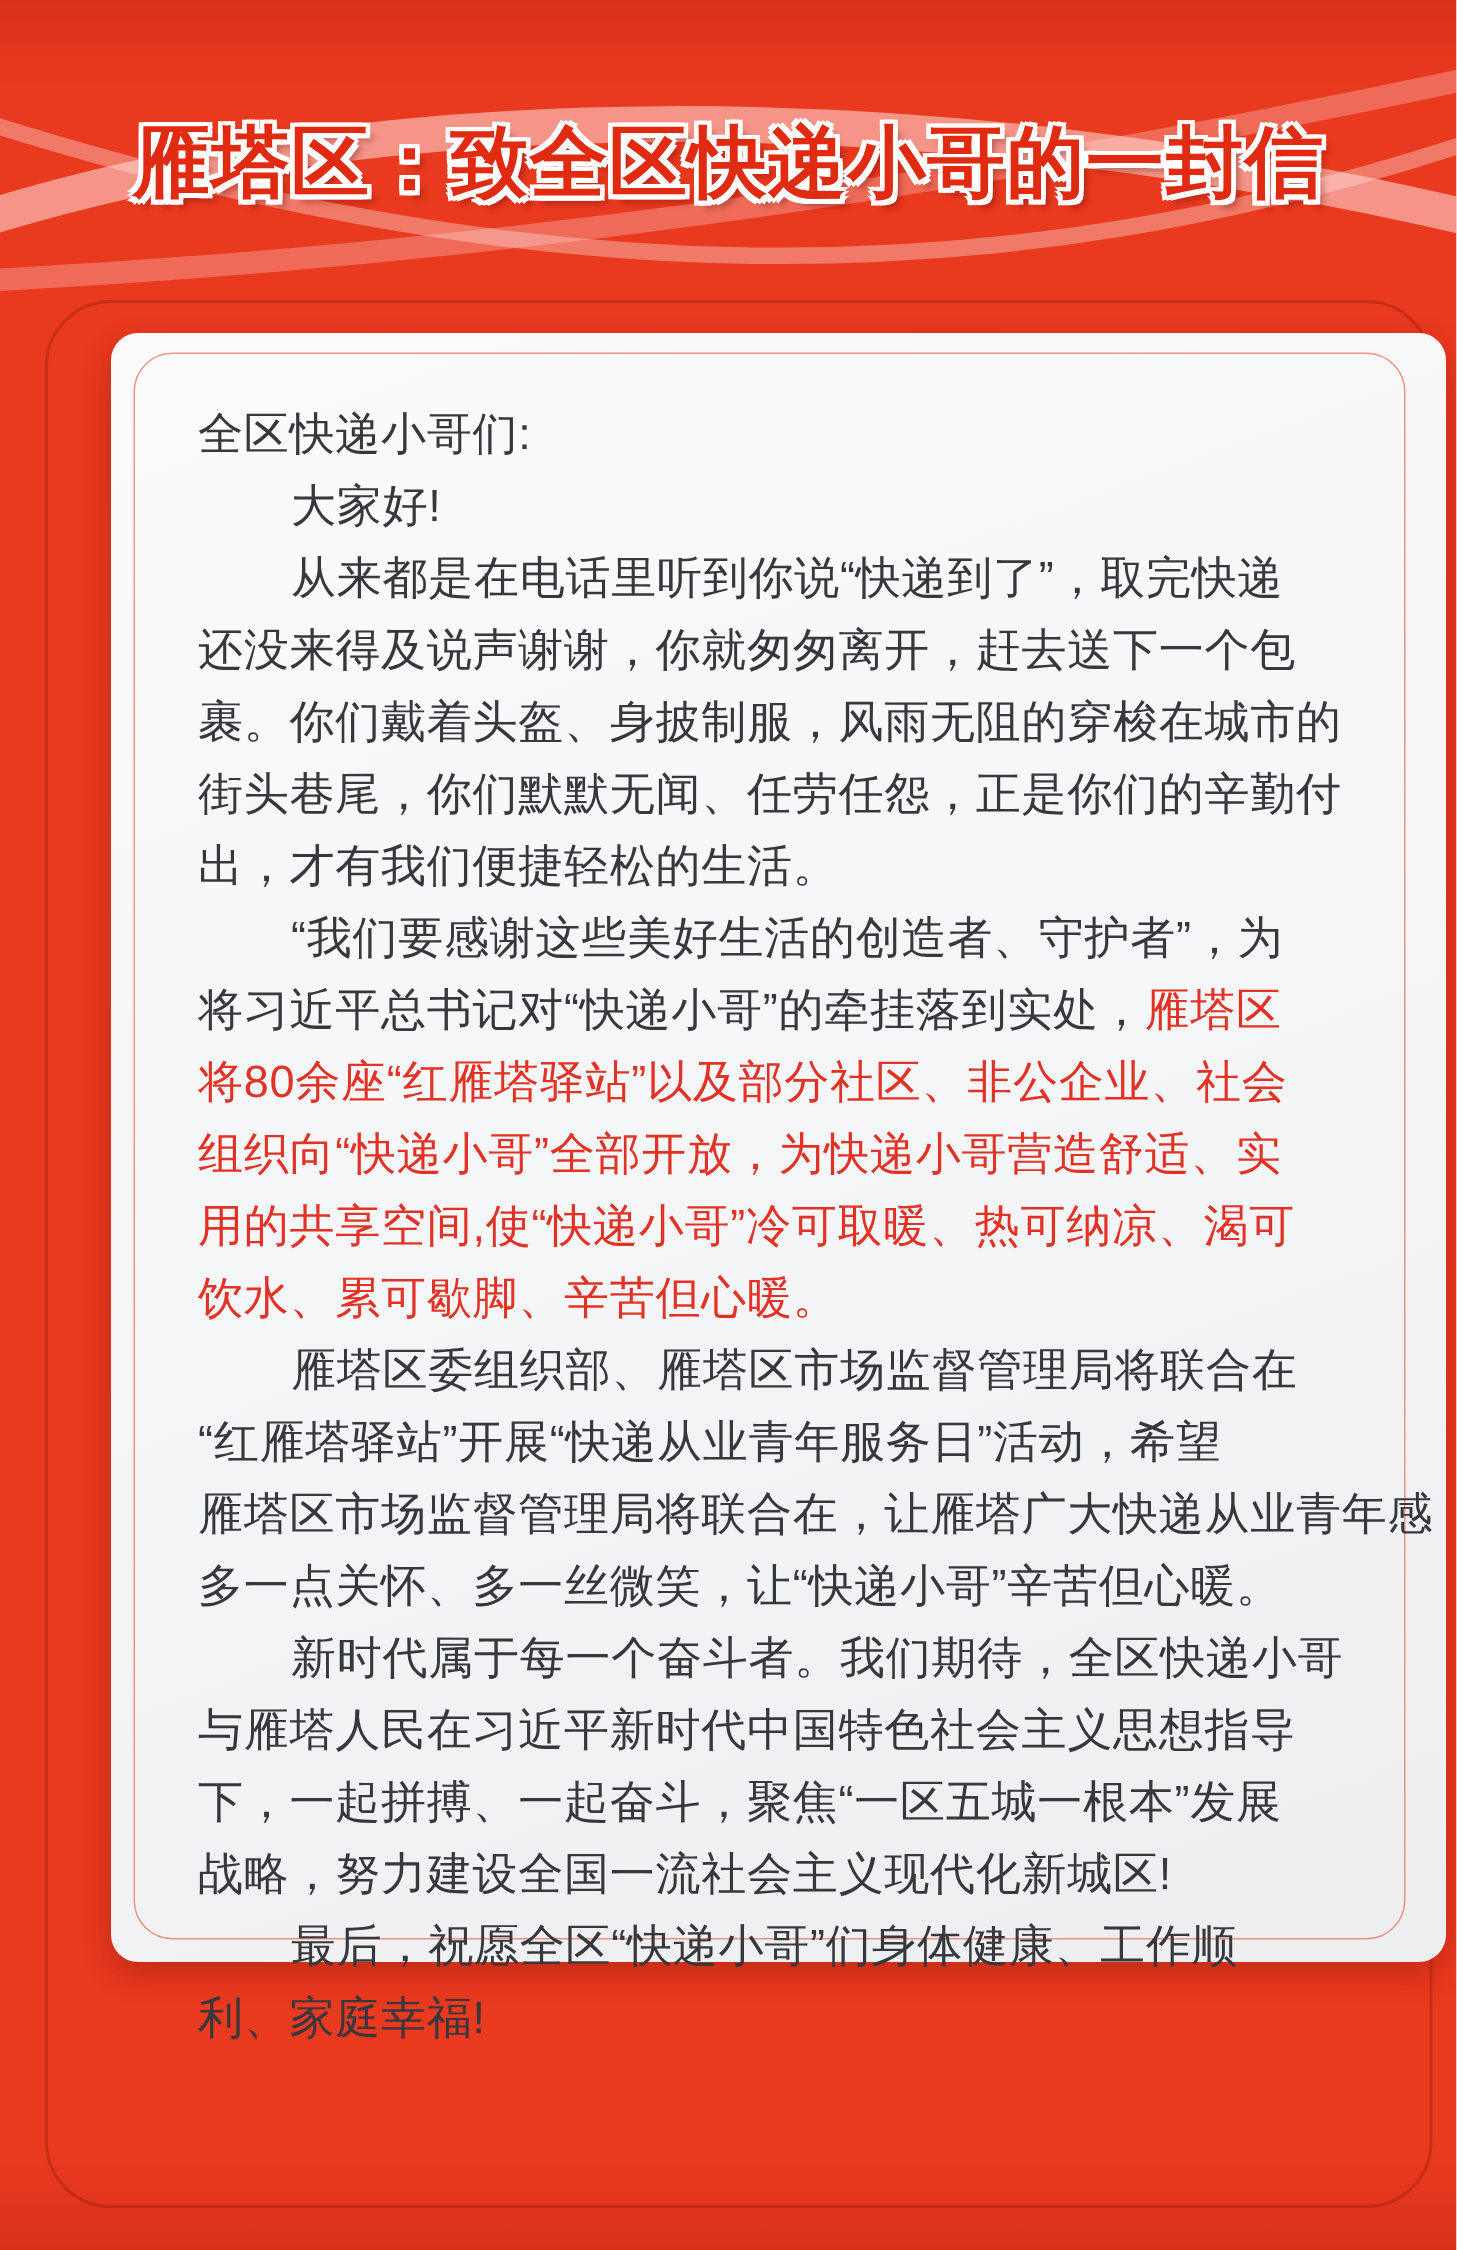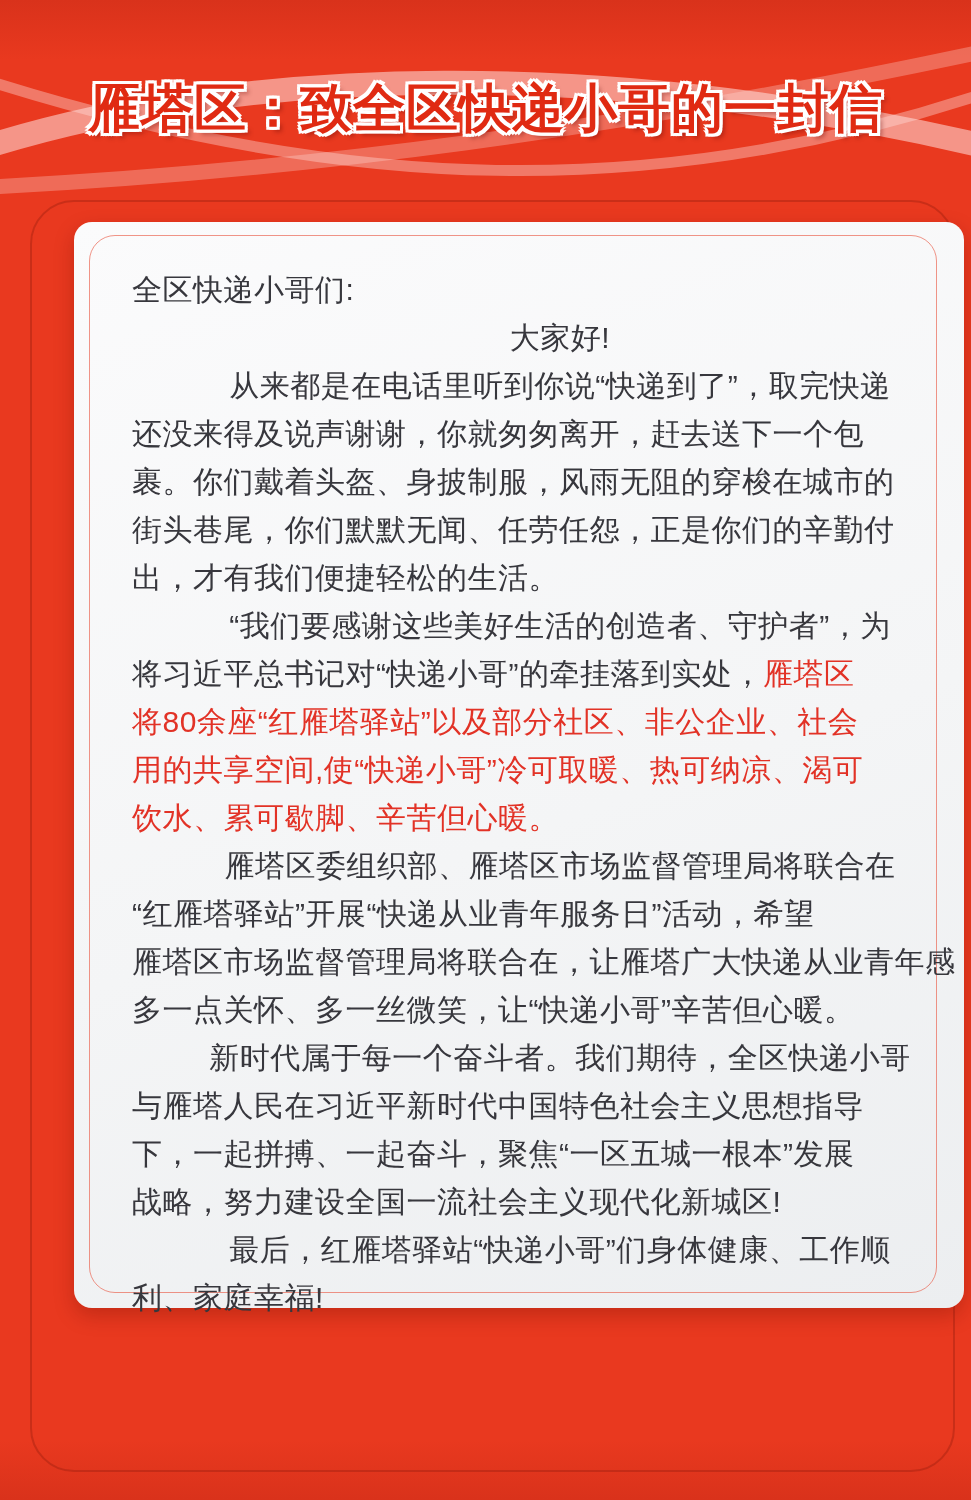--- a/index.html
+++ b/index.html
@@ -75,21 +75,21 @@
     width: 794px;
     font-size: 30px;
     letter-spacing: 0.5px;
     color: var(--ink, #37373d);
   }
   .line {
     height: 48px;
     line-height: 48px;
     white-space: nowrap;
   }
-  .line.ind { padding-left: 62px; text-align: center; }
+  .line.ind { padding-left: 62px; }
   .line .blk { color: var(--ink, #37373d); }
   .line .red { color: var(--red, #e23226); }
 </style>
 </head>
 <body>
 
 <div class="poster">
 
   <div class="banner">
     <svg width="971" height="220" viewBox="0 0 971 220" aria-hidden="true">
@@ -108,28 +108,29 @@
     <div class="line"><span class="blk">全区快递小哥们:</span></div>
         <div class="line ind"><span class="blk">大家好!</span></div>
         <div class="line ind"><span class="blk">从来都是在电话里听到你说“快递到了”，取完快递</span></div>
         <div class="line"><span class="blk">还没来得及说声谢谢，你就匆匆离开，赶去送下一个包</span></div>
         <div class="line"><span class="blk">裹。你们戴着头盔、身披制服，风雨无阻的穿梭在城市的</span></div>
         <div class="line"><span class="blk">街头巷尾，你们默默无闻、任劳任怨，正是你们的辛勤付</span></div>
         <div class="line"><span class="blk">出，才有我们便捷轻松的生活。</span></div>
         <div class="line ind"><span class="blk">“我们要感谢这些美好生活的创造者、守护者”，为</span></div>
         <div class="line"><span class="blk">将习近平总书记对“快递小哥”的牵挂落到实处，</span><span class="red">雁塔区</span></div>
         <div class="line"><span class="red">将80余座“红雁塔驿站”以及部分社区、非公企业、社会</span></div>
+        <div class="line"><span class="red">组织向“快递小哥”全部开放，为快递小哥营造舒适、实</span></div>
         <div class="line"><span class="red">用的共享空间,使“快递小哥”冷可取暖、热可纳凉、渴可</span></div>
         <div class="line"><span class="red">饮水、累可歇脚、辛苦但心暖。</span></div>
         <div class="line ind"><span class="blk">雁塔区委组织部、雁塔区市场监督管理局将联合在</span></div>
         <div class="line"><span class="blk">“红雁塔驿站”开展“快递从业青年服务日”活动，希望</span></div>
         <div class="line"><span class="blk">雁塔区市场监督管理局将联合在，让雁塔广大快递从业青年感</span></div>
         <div class="line"><span class="blk">多一点关怀、多一丝微笑，让“快递小哥”辛苦但心暖。</span></div>
         <div class="line ind"><span class="blk">新时代属于每一个奋斗者。我们期待，全区快递小哥</span></div>
         <div class="line"><span class="blk">与雁塔人民在习近平新时代中国特色社会主义思想指导</span></div>
         <div class="line"><span class="blk">下，一起拼搏、一起奋斗，聚焦“一区五城一根本”发展</span></div>
         <div class="line"><span class="blk">战略，努力建设全国一流社会主义现代化新城区!</span></div>
-        <div class="line ind"><span class="blk">最后，红雁塔驿站“快递小哥”们身体健康、工作顺</span></div>
+        <div class="line ind"><span class="blk">最后，祝愿全区“快递小哥”们身体健康、工作顺</span></div>
         <div class="line"><span class="blk">利、家庭幸福!</span></div>
       </div>
   </div>
 
 </div>
 
 </body></html>

